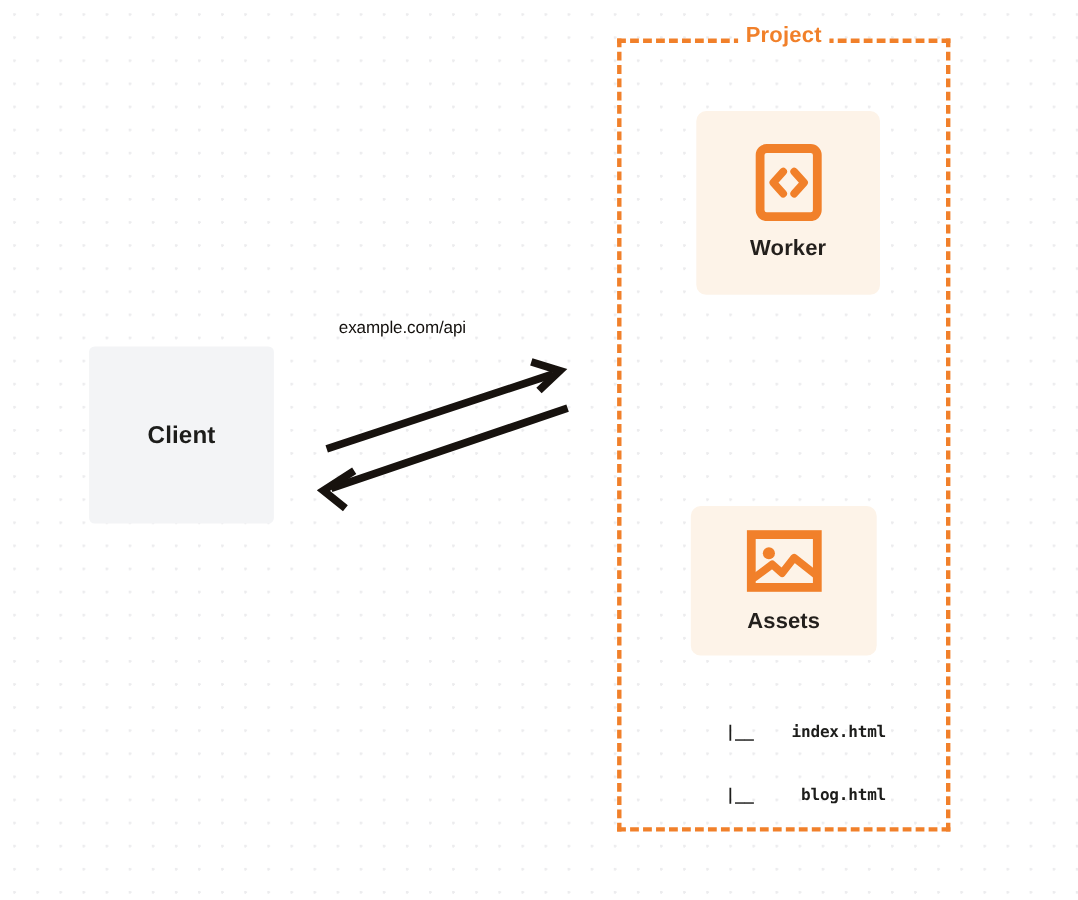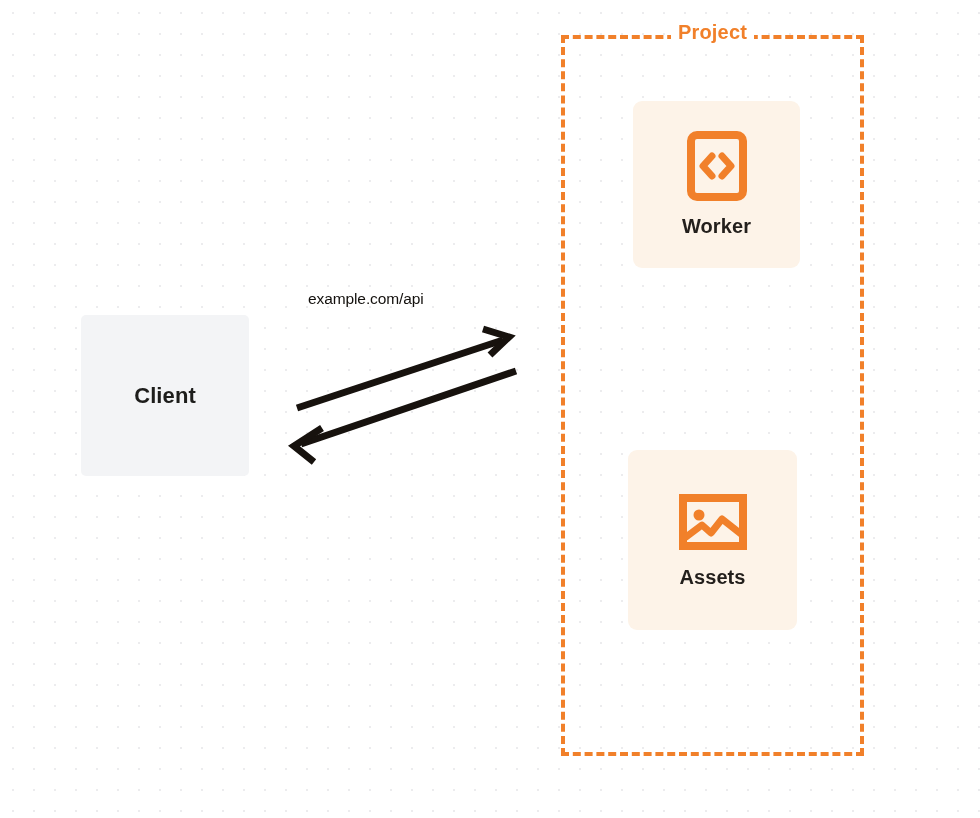--- a/index.html
+++ b/index.html
@@ -104,23 +104,23 @@
     justify-content: center;
   }
   .worker-card {
     left: 633px;
     top: 101px;
     width: 167px;
     height: 167px;
   }
   .assets-card {
     left: 628px;
-    top: 450px;
+    top: 460px;
     width: 169px;
-    height: 180px;
+    height: 136px;
     text-align: right;
   }
   .service-icon {
     display: block;
     margin-bottom: 14px;
   }
   .service-label {
     font-size: 20px;
     font-weight: bold;
     color: #231f1c;
@@ -179,16 +179,18 @@
   <div class="service-card assets-card">
     <svg class="service-icon" width="70" height="60" viewBox="0 0 70 60">
       <rect x="5" y="6" width="60" height="48" fill="none" stroke="#f1802a" stroke-width="8"></rect>
       <circle cx="21" cy="23" r="5.5" fill="#f1802a"></circle>
       <path d="M8 45 L24 33 L33 41 L44 27 L63 42" fill="none" stroke="#f1802a" stroke-width="7" stroke-linecap="round" stroke-linejoin="round"></path>
     </svg>
     <div class="service-label">Assets</div>
   </div>
 
   <div class="file-tree">
+    <span class="tree-line">      |__    index.html</span>
+    <span class="tree-line">      |__     blog.html</span>
     
   </div>
 
 </div>
 
 </body></html>

